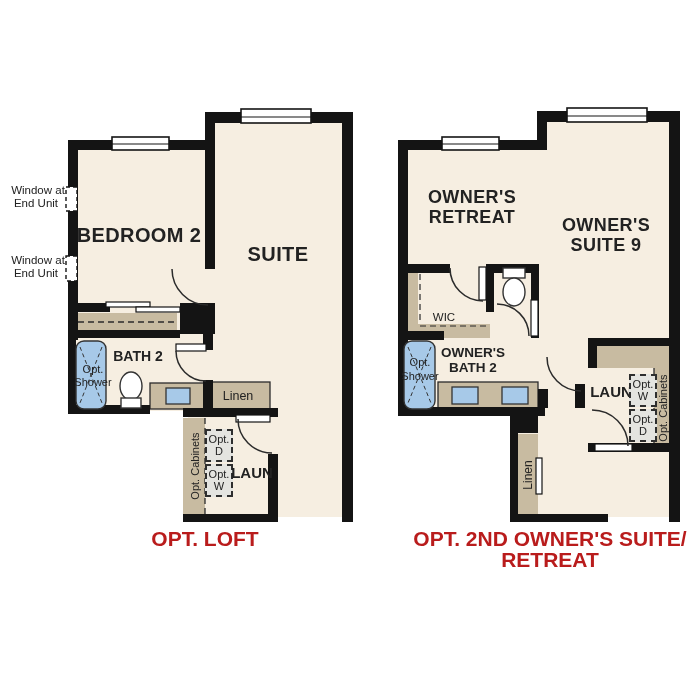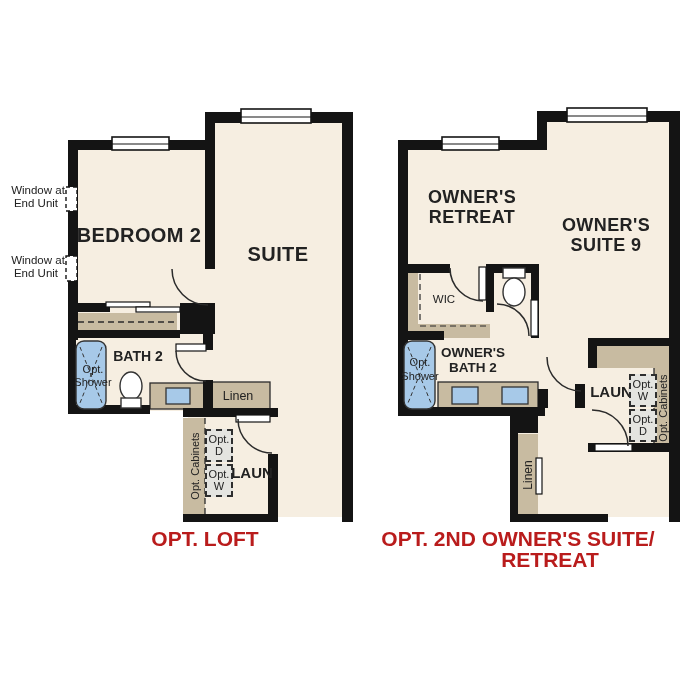--- a/index.html
+++ b/index.html
@@ -177,21 +177,21 @@
   </div>
 
   <div class="lbl room-md" style="left:252px;top:472px;">LAUN</div>
   <div class="lbl caption" style="left:205px;top:538px;">OPT. LOFT</div>
 
   <div class="lbl room" style="left:472px;top:197px;font-size:18px;">OWNER'S</div>
   <div class="lbl room" style="left:472px;top:217px;font-size:18px;">RETREAT</div>
   <div class="lbl room" style="left:606px;top:225px;font-size:18px;">OWNER'S</div>
   <div class="lbl room" style="left:606px;top:245px;font-size:18px;">SUITE 9</div>
 
-  <div class="lbl small" style="left:444px;top:300px;">WIC</div>
+  <div class="lbl small" style="left:444px;top:318px;">WIC</div>
 
   <div class="lbl room-sm" style="left:473px;top:353px;font-size:13.5px;">OWNER'S</div>
   <div class="lbl room-sm" style="left:473px;top:368px;font-size:13.5px;">BATH 2</div>
 
   <div class="lbl tiny" style="left:420px;top:362px;">Opt.</div>
   <div class="lbl tiny" style="left:420px;top:376px;">Shower</div>
 
   <div class="lbl room-md" style="left:611px;top:391px;">LAUN</div>
 
   <div class="appl" style="left:629px;top:374px;width:28px;height:33px;">
@@ -199,16 +199,16 @@
     <span>W</span>
   </div>
   <div class="appl" style="left:629px;top:409px;width:28px;height:33px;">
     <span>Opt.</span>
     <span>D</span>
   </div>
 
   <div class="lbl tiny vert" style="left:663px;top:408px;">Opt. Cabinets</div>
   <div class="lbl small vert" style="left:528px;top:475px;font-size:12px;">Linen</div>
 
-  <div class="lbl caption" style="left:518px;top:538px;">OPT. 2ND OWNER'S SUITE/</div>
+  <div class="lbl caption" style="left:550px;top:538px;">OPT. 2ND OWNER'S SUITE/</div>
   <div class="lbl caption" style="left:550px;top:559px;">RETREAT</div>
 
 </div>
 
 </body></html>

